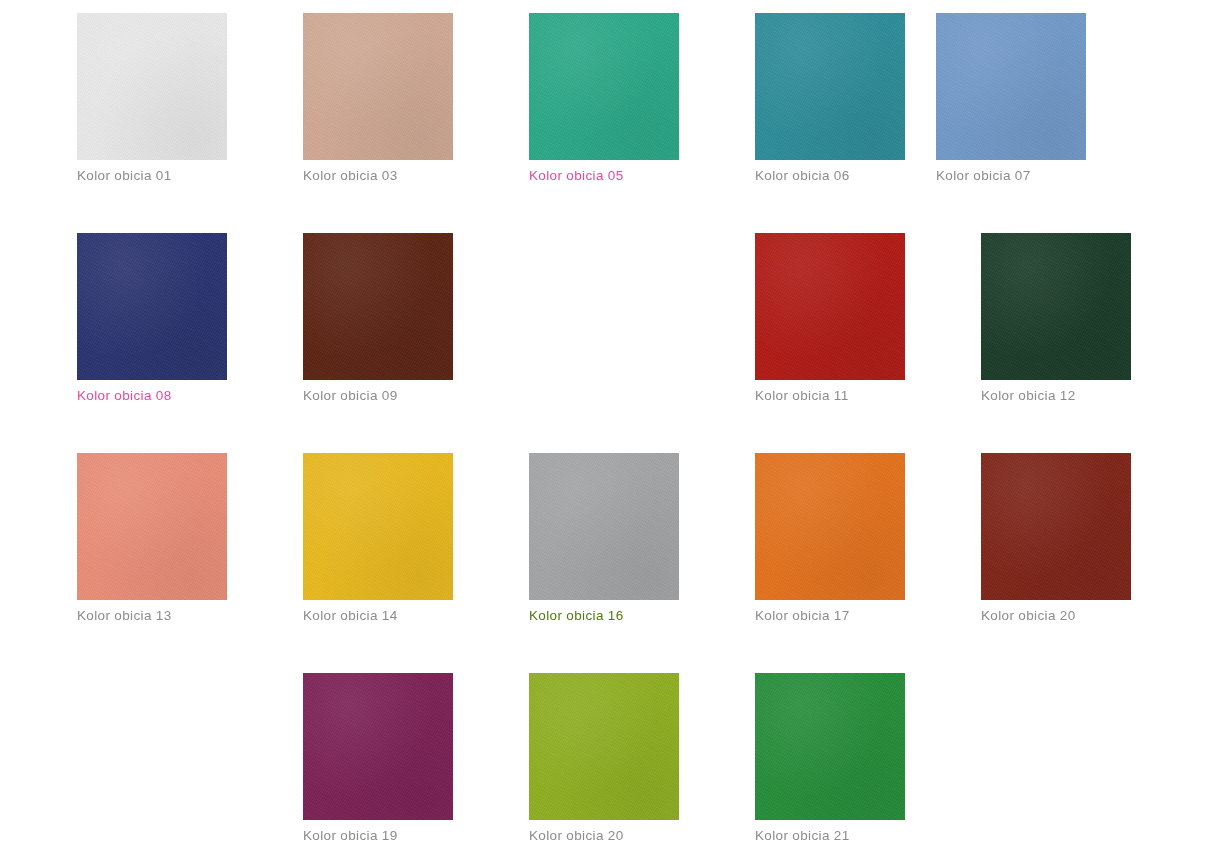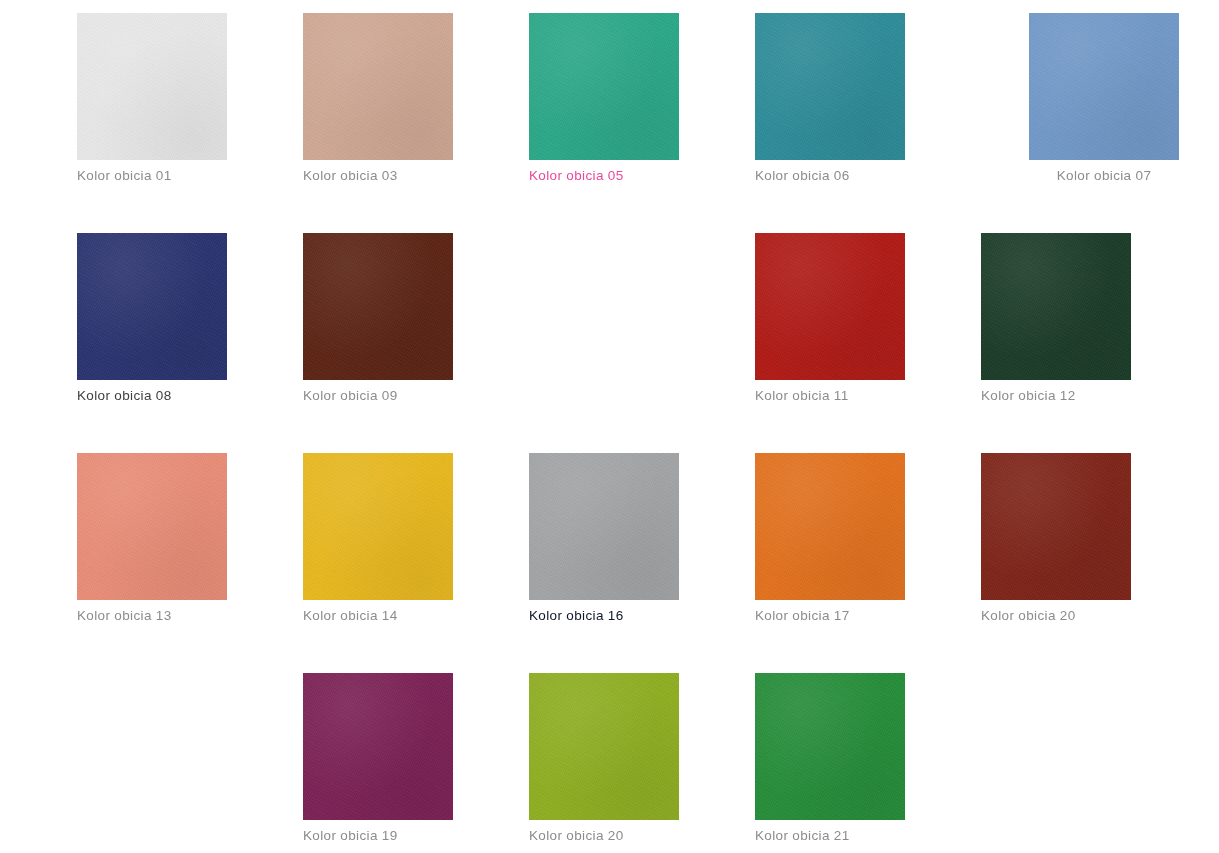--- a/index.html
+++ b/index.html
@@ -71,27 +71,27 @@
       <span class="swatch-label" style="color: rgb(140, 140, 140);">Kolor obicia 03</span>
     </div>
     <div class="swatch-cell" style="left: 529px; top: 13px;">
       <div class="swatch-chip" style="width: 150px; height: 147px; background-color: rgb(43, 168, 136);"></div>
       <span class="swatch-label" style="color: #ec4899;">Kolor obicia 05</span>
     </div>
     <div class="swatch-cell" style="left: 755px; top: 13px;">
       <div class="swatch-chip" style="width: 150px; height: 147px; background-color: rgb(45, 140, 153);"></div>
       <span class="swatch-label" style="color: rgb(140, 140, 140);">Kolor obicia 06</span>
     </div>
-    <div class="swatch-cell" style="left: 1029px; top: 13px; text-align: center;">
+    <div class="swatch-cell" style="left: 936px; top: 13px;">
       <div class="swatch-chip" style="width: 150px; height: 147px; background-color: rgb(113, 153, 200);"></div>
       <span class="swatch-label" style="color: rgb(140, 140, 140);">Kolor obicia 07</span>
     </div>
     <div class="swatch-cell" style="left: 77px; top: 233px;">
       <div class="swatch-chip" style="width: 150px; height: 147px; background-color: rgb(42, 51, 112);"></div>
-      <span class="swatch-label" style="color: #404040;">Kolor obicia 08</span>
+      <span class="swatch-label" style="color: #ec4899;">Kolor obicia 08</span>
     </div>
     <div class="swatch-cell" style="left: 303px; top: 233px;">
       <div class="swatch-chip" style="width: 150px; height: 147px; background-color: rgb(92, 36, 20);"></div>
       <span class="swatch-label" style="color: rgb(140, 140, 140);">Kolor obicia 09</span>
     </div>
     <div class="swatch-cell" style="left: 755px; top: 233px;">
       <div class="swatch-chip" style="width: 150px; height: 147px; background-color: rgb(176, 26, 21);"></div>
       <span class="swatch-label" style="color: rgb(140, 140, 140);">Kolor obicia 11</span>
     </div>
     <div class="swatch-cell" style="left: 981px; top: 233px;">
@@ -101,21 +101,21 @@
     <div class="swatch-cell" style="left: 77px; top: 453px;">
       <div class="swatch-chip" style="width: 150px; height: 147px; background-color: rgb(233, 141, 119);"></div>
       <span class="swatch-label" style="color: rgb(140, 140, 140);">Kolor obicia 13</span>
     </div>
     <div class="swatch-cell" style="left: 303px; top: 453px;">
       <div class="swatch-chip" style="width: 150px; height: 147px; background-color: rgb(232, 184, 30);"></div>
       <span class="swatch-label" style="color: rgb(140, 140, 140);">Kolor obicia 14</span>
     </div>
     <div class="swatch-cell" style="left: 529px; top: 453px;">
       <div class="swatch-chip" style="width: 150px; height: 147px; background-color: rgb(163, 164, 166);"></div>
-      <span class="swatch-label" style="color: #0f172a;">Kolor obicia 16</span>
+      <span class="swatch-label" style="color: #4d7c0f;">Kolor obicia 16</span>
     </div>
     <div class="swatch-cell" style="left: 755px; top: 453px;">
       <div class="swatch-chip" style="width: 150px; height: 147px; background-color: rgb(226, 113, 29);"></div>
       <span class="swatch-label" style="color: rgb(140, 140, 140);">Kolor obicia 17</span>
     </div>
     <div class="swatch-cell" style="left: 981px; top: 453px;">
       <div class="swatch-chip" style="width: 150px; height: 147px; background-color: rgb(126, 36, 24);"></div>
       <span class="swatch-label" style="color: rgb(140, 140, 140);">Kolor obicia 20</span>
     </div>
     <div class="swatch-cell" style="left: 303px; top: 673px;">

